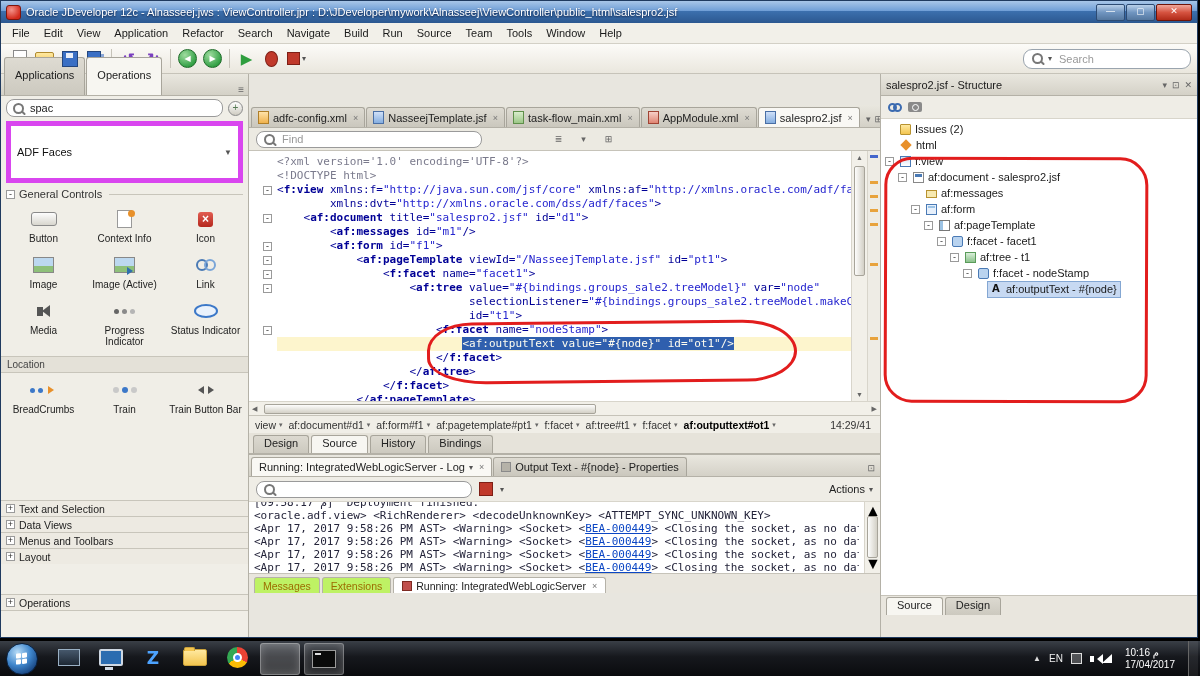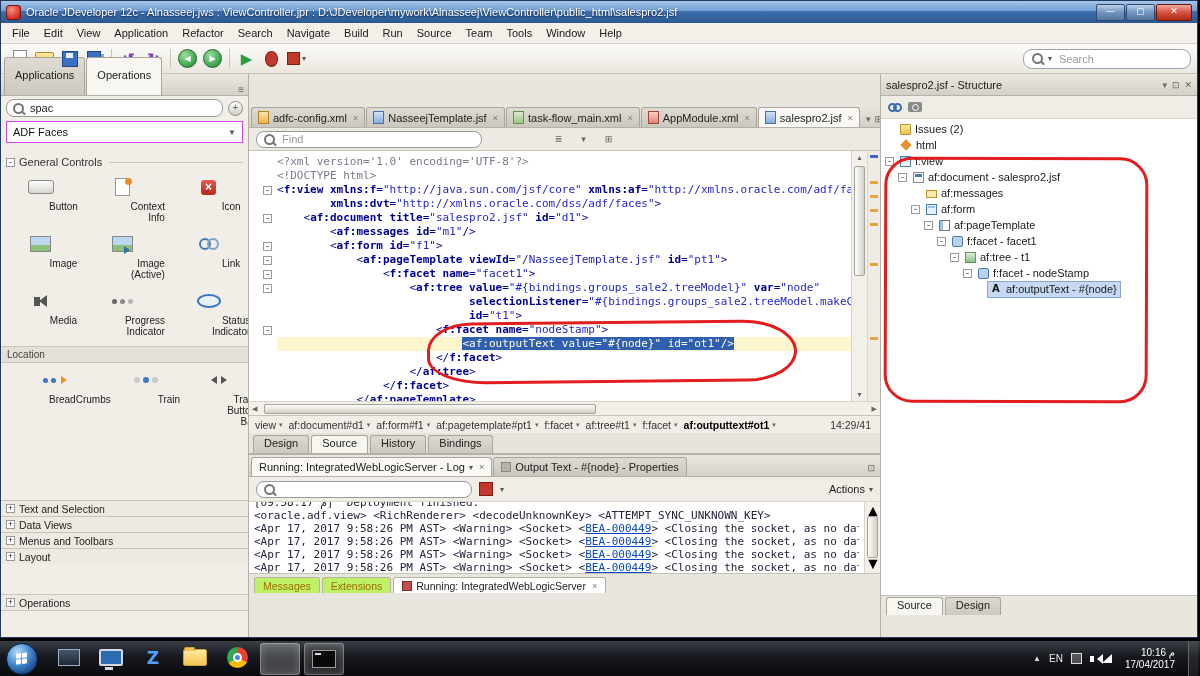--- a/index.html
+++ b/index.html
@@ -61,31 +61,31 @@
   .ptab{font-size:11px;color:#222;padding:11px 10px;border:1px solid #a8a59b;border-bottom:none;
     border-radius:3px 3px 0 0;background:linear-gradient(#dedbd2,#ccc9bf);height:15px;}
   .ptab.active{background:#f7f6f1;}
   .pal-tabmenu{margin-left:auto;margin-right:4px;color:#666;font-size:10px;}
   .pal-search{height:24px;flex:none;display:flex;align-items:center;gap:5px;padding:0 5px;}
   .mini-field{flex:1;height:16px;border:1px solid #9a9a9a;border-radius:8px;background:#fff;
     display:flex;align-items:center;gap:4px;padding:0 6px;}
   .mini-field input{border:none;outline:none;font-size:11px;width:100%;background:transparent;color:#222;}
   .pal-filter{width:13px;height:13px;border-radius:50%;border:1px solid #8a8a8a;color:#557a55;
     background:linear-gradient(#fff,#cfccc2);font-size:10px;line-height:11px;text-align:center;flex:none;}
-  .pal-select{height:20px;flex:none;margin:1px 5px 11px;border:1px solid #d946ef;background:#fff;
-    display:flex;align-items:center;font-size:11px;color:#111;padding:0 6px;}
+  .pal-select{height:20px;flex:none;margin:1px 5px 3px;border:5px solid #d946ef;background:#fff;
+    display:flex;align-items:center;font-size:11px;color:#111;padding:16px 6px;}
   .pal-select .carat{margin-left:auto;}
   .pal-scroll{flex:1;overflow:hidden;min-height:0;}
   .sec-head{height:16px;display:flex;align-items:center;gap:4px;padding:0 5px;font-size:11px;color:#333;}
   .sec-head .line{flex:1;border-top:1px solid #c8c5bb;margin-left:3px;}
   .sqbox{width:9px;height:9px;border:1px solid #9a9a9a;background:#fff;font-size:9px;line-height:7px;
     text-align:center;color:#333;box-sizing:border-box;flex:none;}
   .pal-grid{display:grid;grid-template-columns:repeat(3,1fr);padding:3px 2px 6px;row-gap:4px;}
   .pitem{display:flex;flex-direction:column;align-items:center;gap:3px;padding:3px 1px;}
-  .plabel{font-size:10px;color:#222;text-align:right;line-height:11px;max-width:74px;margin-left:45px;}
+  .plabel{font-size:10px;color:#222;text-align:center;line-height:11px;max-width:74px;}
   .pal-ico{height:22px;width:34px;display:flex;align-items:center;justify-content:center;position:relative;}
   .pal-ico[data-icon="button-icon"]::before{content:"";width:24px;height:12px;border:1px solid #8a8a8a;
     border-radius:3px;background:linear-gradient(#fdfdfd,#d8d6ce);}
   .pal-ico[data-icon="contextinfo-icon"]::before{content:"";width:13px;height:16px;background:#fff;border:1px solid #999;}
   .pal-ico[data-icon="contextinfo-icon"]::after{content:"";position:absolute;width:7px;height:7px;border-radius:50%;
     background:#e8902a;right:7px;top:2px;}
   .pal-ico[data-icon="icon-icon"]::before{content:"×";width:15px;height:15px;border-radius:3px;color:#fff;
     font-weight:bold;font-size:12px;line-height:15px;text-align:center;
     background:linear-gradient(#e25d52,#b5281e);}
   .pal-ico[data-icon="image-icon"]::before,
@@ -144,21 +144,21 @@
   .code-col{flex:1;min-width:0;position:relative;padding-top:4px;overflow:hidden;}
   .cl{display:flex;height:14px;line-height:14px;font-family:"DejaVu Sans Mono",monospace;font-size:11px;}
   .gut{width:28px;flex:none;display:flex;justify-content:flex-end;align-items:center;padding-right:5px;box-sizing:border-box;}
   .fold{width:9px;height:9px;border:1px solid #9a9a9a;background:#fff;font-size:9px;line-height:7px;
     text-align:center;color:#333;box-sizing:border-box;}
   .ctx{flex:1;white-space:pre;overflow:hidden;}
   .cl.cur .ctx{background:#fdf5cd;}
   .tk-pi{color:#7a7a8c;}
   .tk-pun{color:#000096;}
   .tk-tag{color:#000096;font-weight:bold;}
-  .tk-att{color:#000096;font-weight:bold;}
+  .tk-att{color:#000096;}
   .tk-val{color:#2525cf;}
   .tk-sp{color:#000;}
   .tk-sel{background:#2f5fae;color:#fffdef;}
   .vsb{width:15px;flex:none;background:#f2f0e9;border-left:1px solid #d8d5cb;position:relative;}
   .vsb .arr{height:13px;font-size:7px;color:#666;text-align:center;line-height:13px;}
   .vsb .arr.dn{position:absolute;bottom:0;left:0;right:0;}
   .vthumb{position:absolute;left:2px;right:2px;top:15px;height:108px;border:1px solid #a7a49a;border-radius:2px;
     background:linear-gradient(90deg,#fdfdfc,#d3d0c6);}
   .ruler{width:12px;flex:none;background:#eeece5;border-left:1px solid #d8d5cb;position:relative;}
   .rmark{position:absolute;left:2px;width:8px;height:3px;}
@@ -283,21 +283,21 @@
     background:#4285f4;border:2px solid #fff;box-sizing:border-box;}
   .ti-console{width:22px;height:16px;background:#0a0a0a;border:1px solid #9a9a9a;position:relative;}
   .ti-console::after{content:"";position:absolute;left:2px;top:2px;width:6px;height:2px;background:#ddd;}
   .tray{margin-left:auto;display:flex;align-items:center;gap:8px;height:100%;padding-right:2px;}
   .tray-chev{color:#ddd;font-size:8px;}
   .tray-txt{color:#eee;font-size:10px;}
   .tico-net{width:0;height:0;border-left:10px solid transparent;border-bottom:9px solid #fff;}
   .tico-vol{width:4px;height:6px;background:#fff;position:relative;}
   .tico-vol::after{content:"";position:absolute;left:2px;top:-2px;border:5px solid transparent;border-right:6px solid #fff;}
   .tico-box{width:9px;height:9px;border:1px solid #ddd;background:rgba(255,255,255,.25);}
-  .clock{color:#fff;font-size:10px;line-height:12px;text-align:right;padding:0 5px;}
+  .clock{color:#fff;font-size:10px;line-height:12px;text-align:left;padding:0 5px;}
   .show-desktop{width:9px;height:36px;border-left:1px solid #666;background:rgba(255,255,255,.07);flex:none;}
 </style>
 </head>
 <body>
 
 <div class="screen">
   <div class="window">
 
     <div class="titlebar">
       <span class="app-ico"></span>

